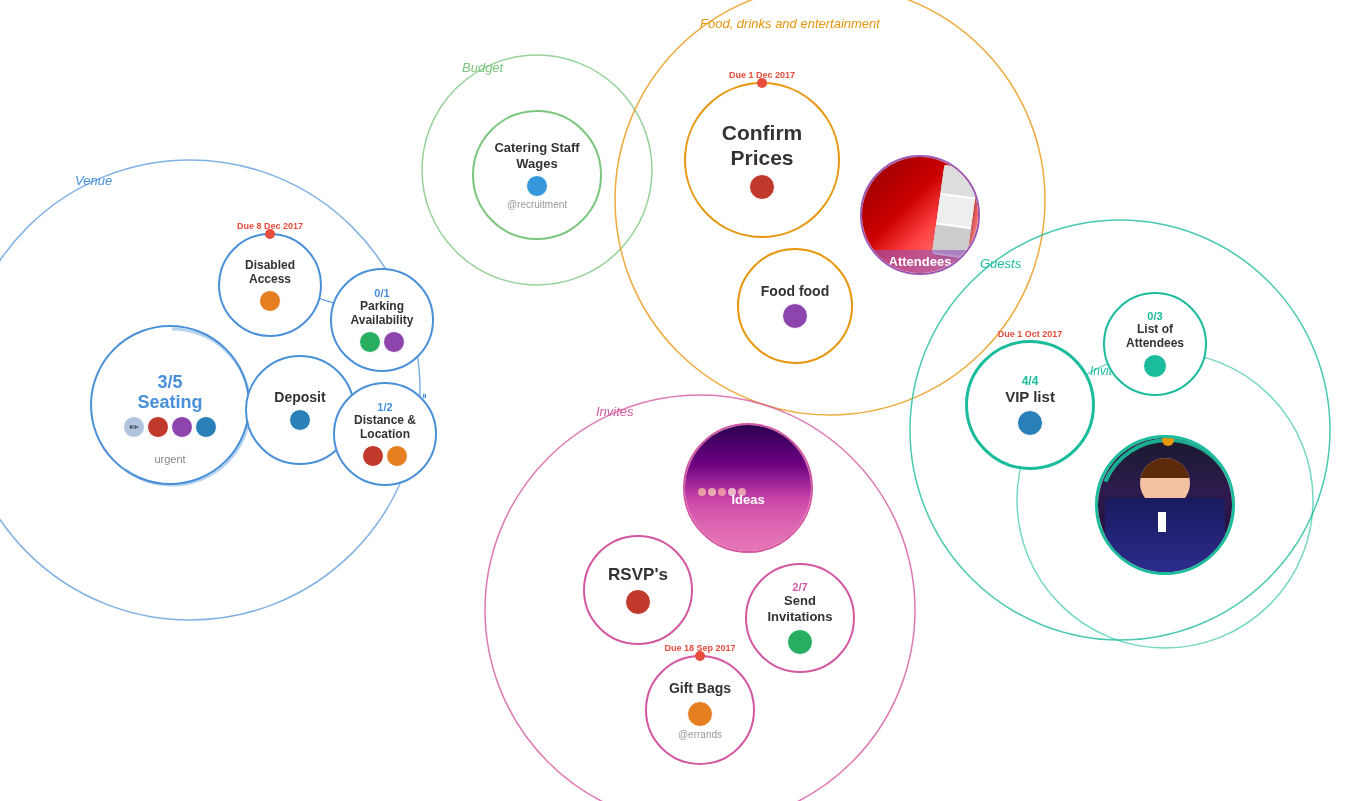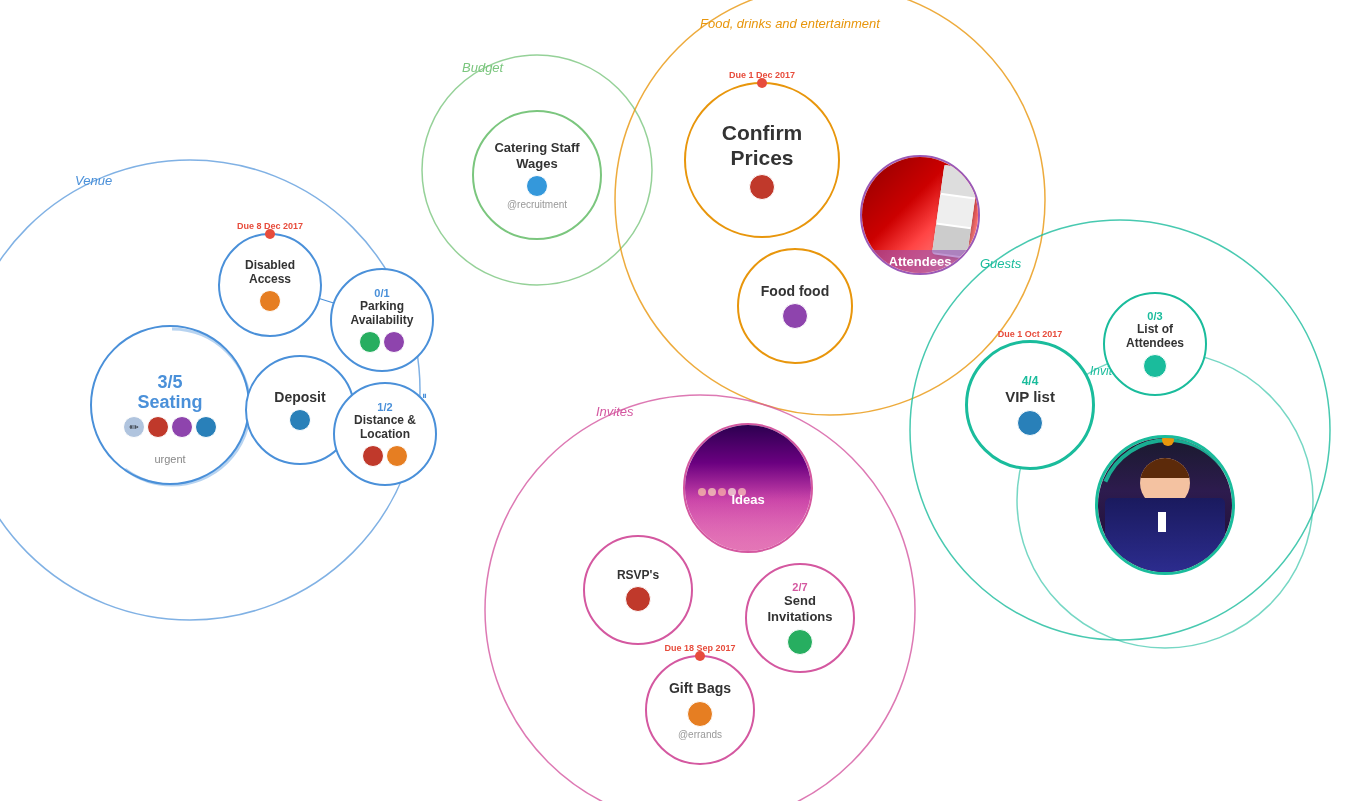--- a/index.html
+++ b/index.html
@@ -222,21 +222,21 @@
         <div style="width:8px;height:8px;background:#ffddbb;border-radius:50%;"></div>
         <div style="width:8px;height:8px;background:#ffbbaa;border-radius:50%;"></div>
         <div style="width:8px;height:8px;background:#ffeedd;border-radius:50%;"></div>
         <div style="width:8px;height:8px;background:#ffccbb;border-radius:50%;"></div>
       </div>
     </div>
     <div style="position:absolute;bottom:35%;width:100%;text-align:center;color:white;font-size:13px;font-weight:600;">Ideas</div>
   </div>
 
   <div class="bubble" style="left:583px;top:535px;width:110px;height:110px;border:2px solid #d458a0;background:white;cursor:pointer;">
-    <div class="bubble-title" style="font-size:12px;color:#333;">RSVP's</div>
+    <div class="bubble-title" style="font-size:17px;color:#333;">RSVP's</div>
     <div class="avatar-row">
       <div class="avatar" style="background:#c0392b;width:26px;height:26px;"></div>
     </div>
   </div>
 
   <div class="bubble" style="left:745px;top:563px;width:110px;height:110px;border:2px solid #d458a0;background:white;cursor:pointer;">
     <div class="count-label" style="color:#d458a0;">2/7</div>
     <div class="bubble-title" style="font-size:13px;color:#333;">Send<br>Invitations</div>
     <div class="avatar-row">
       <div class="avatar" style="background:#27ae60;width:26px;height:26px;"></div>

